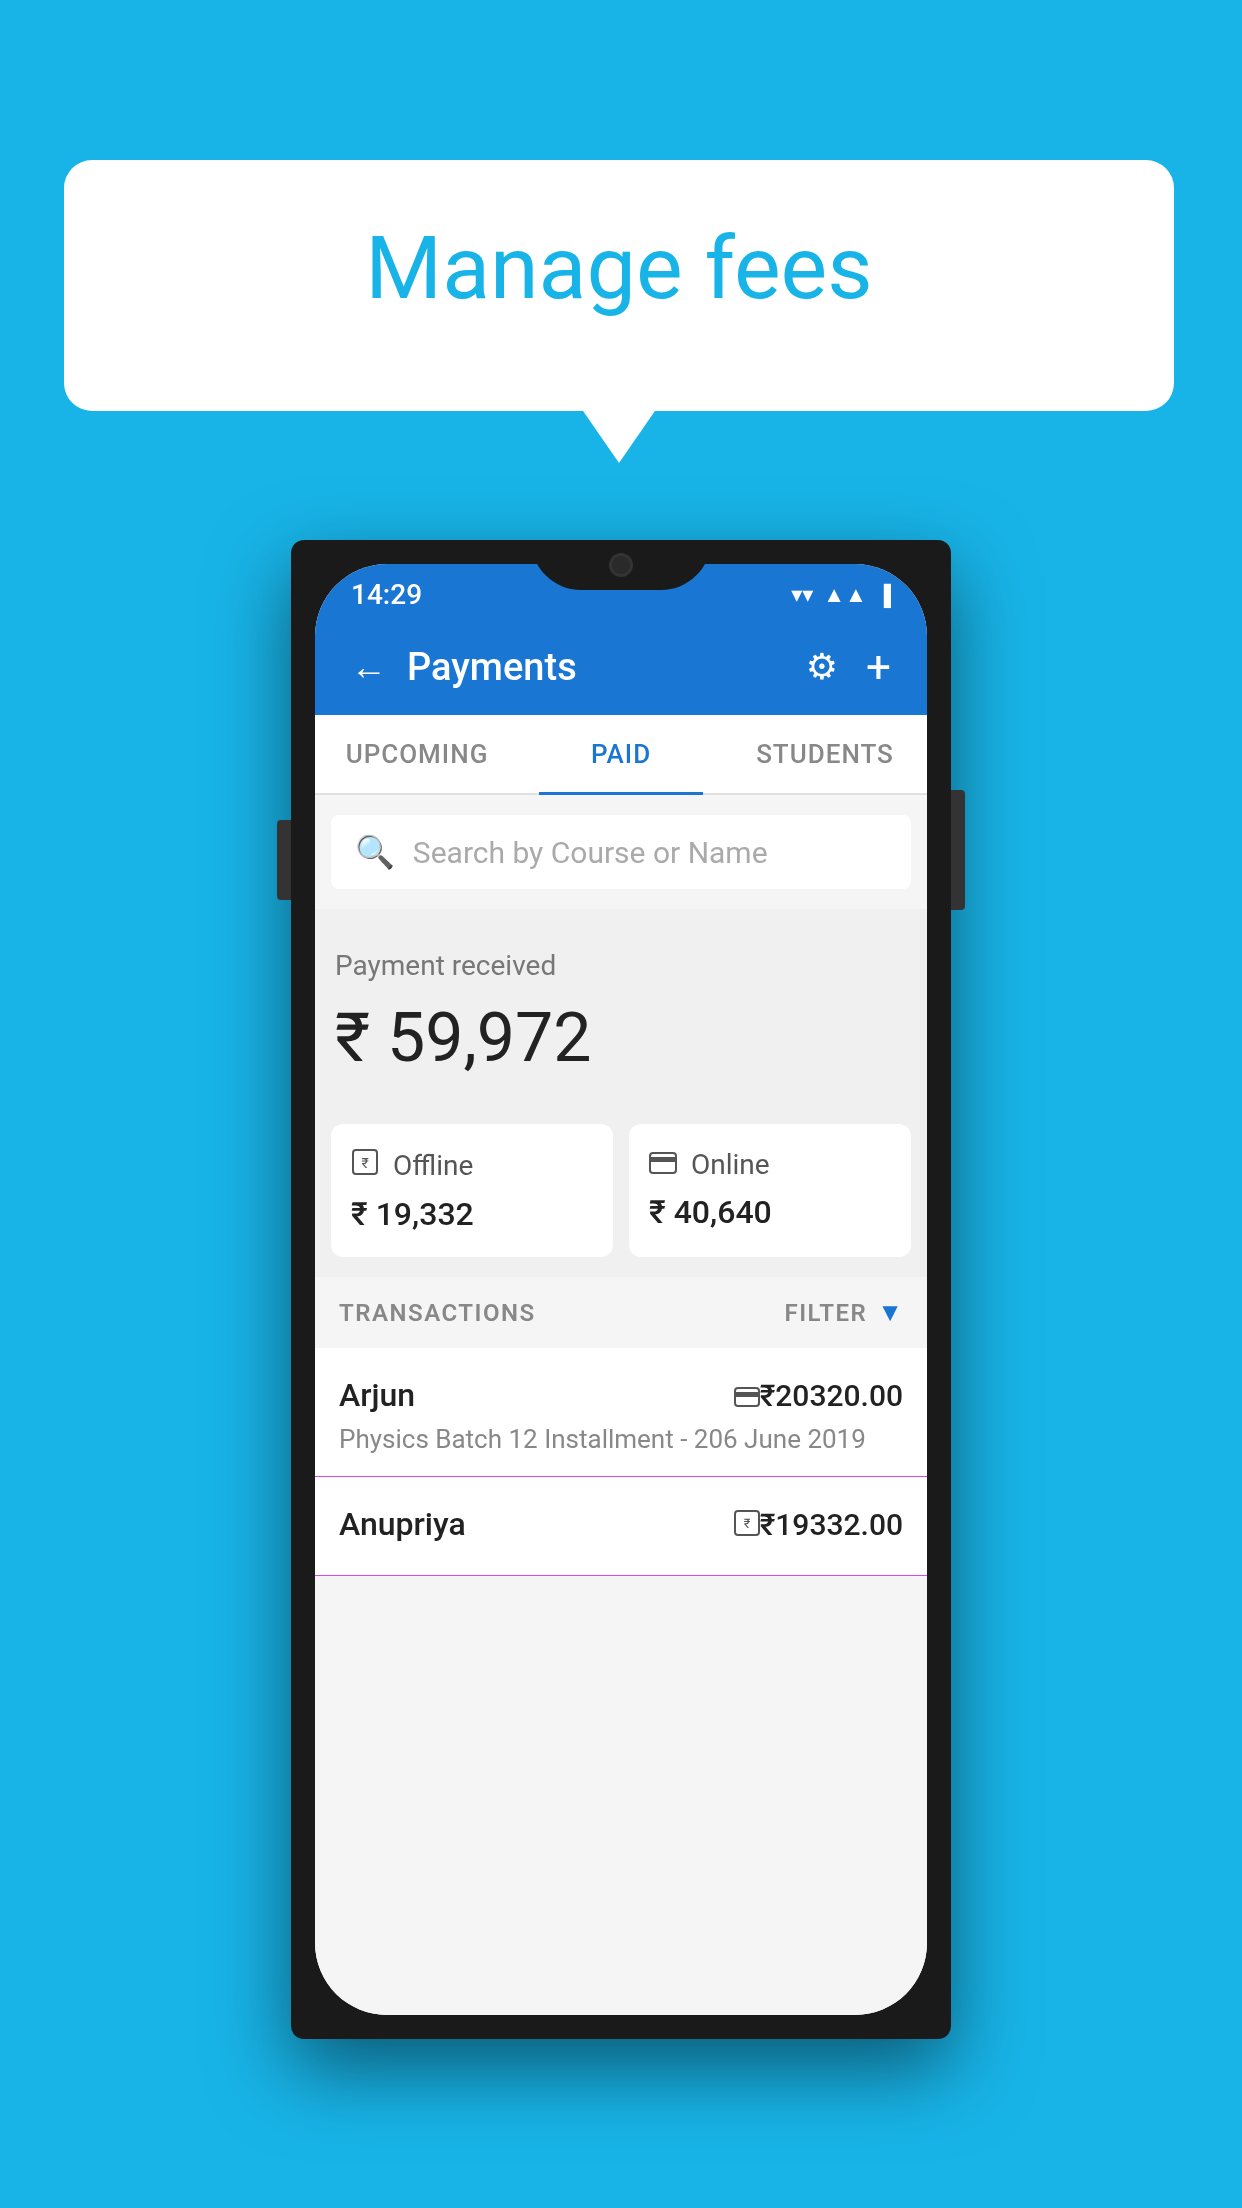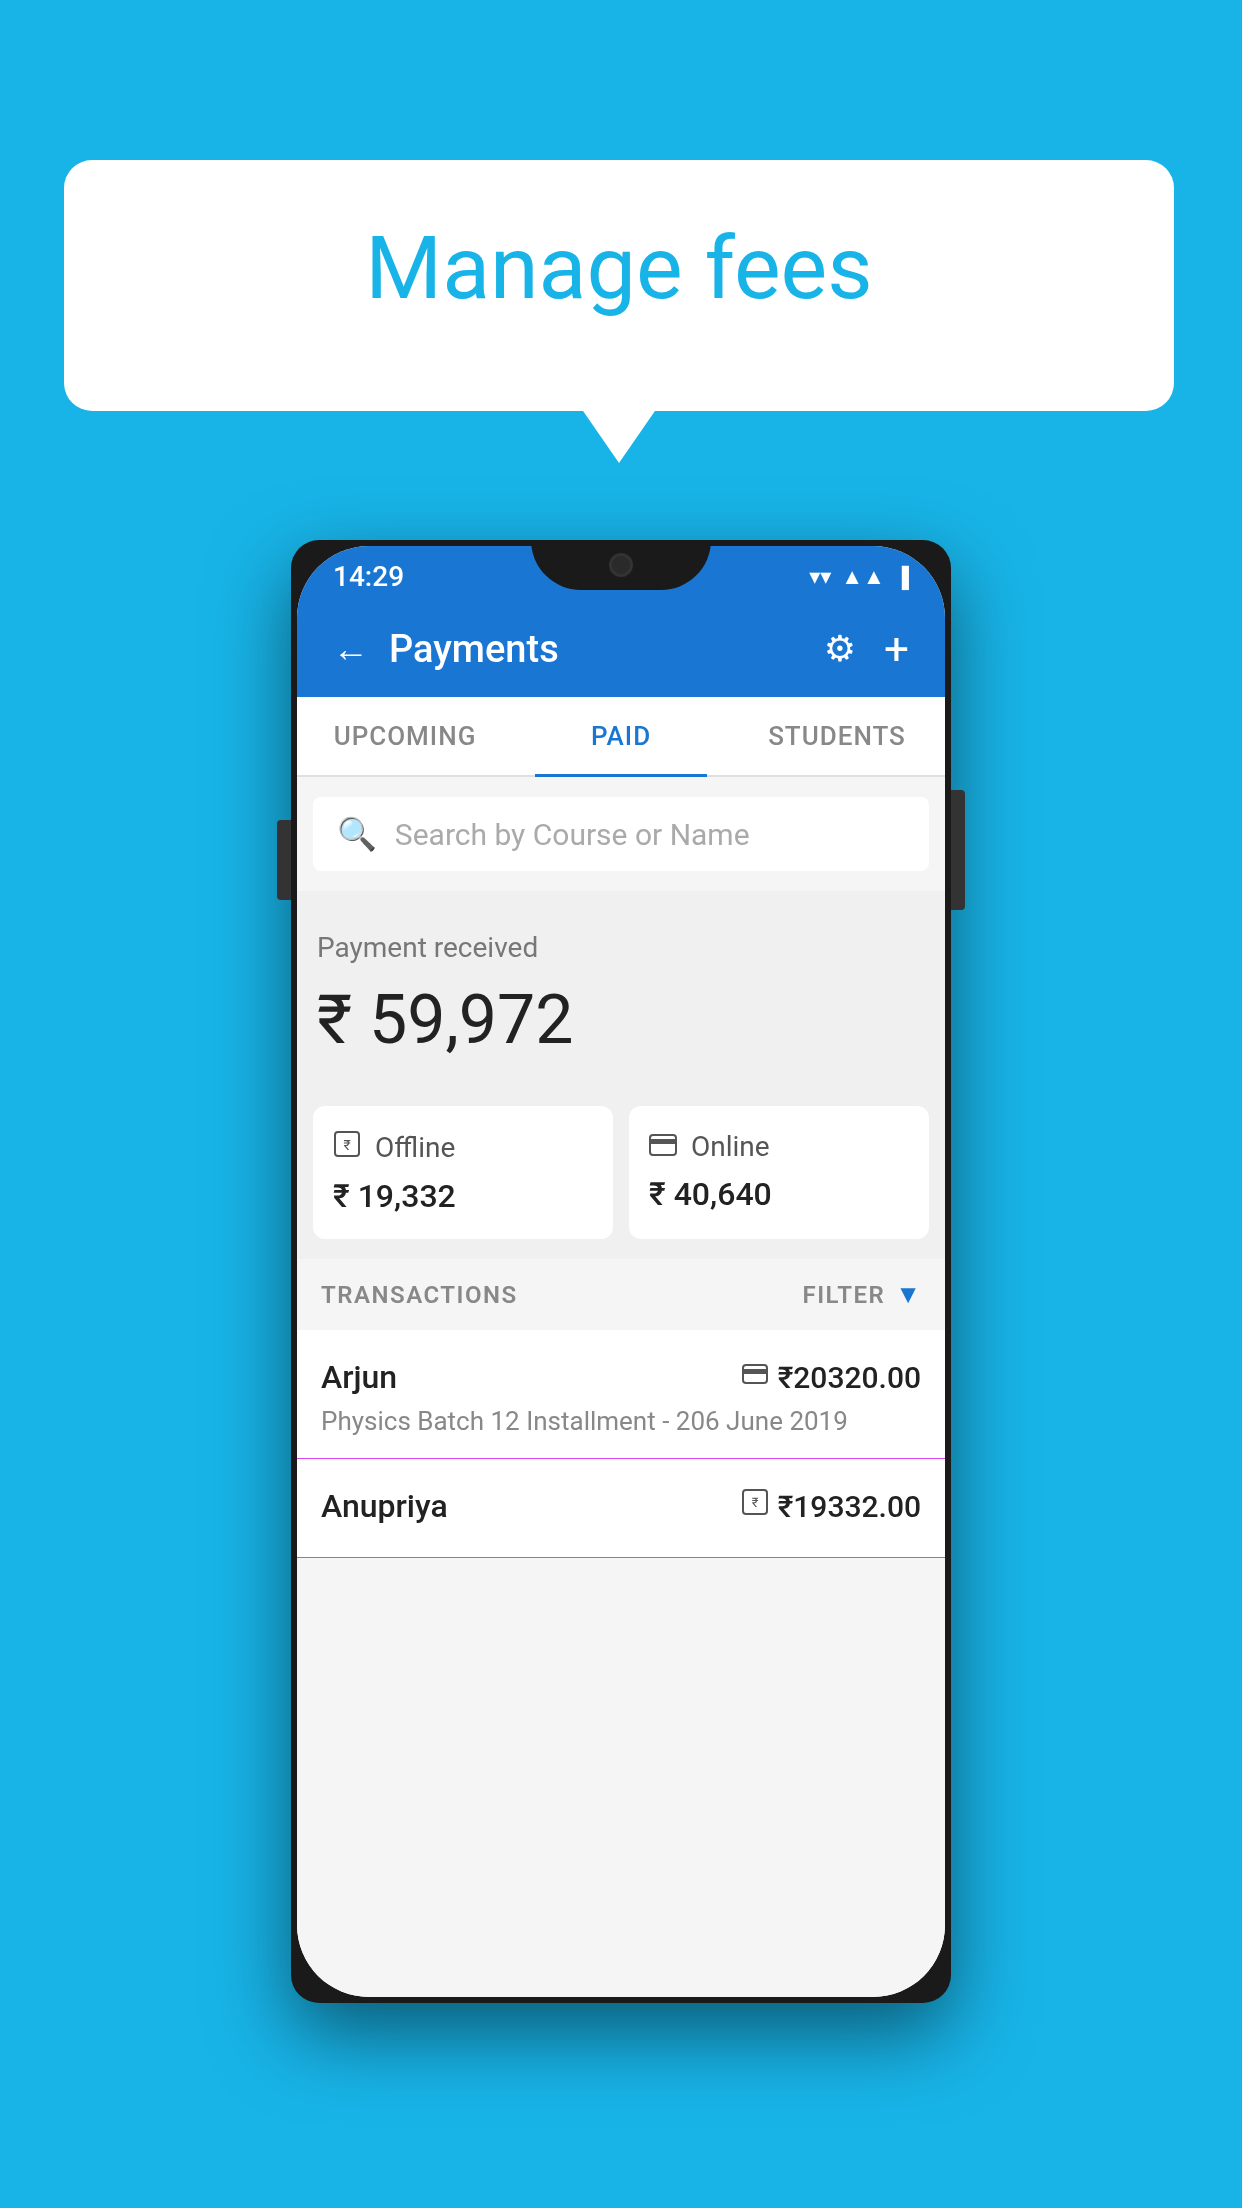--- a/index.html
+++ b/index.html
@@ -64,22 +64,22 @@
     .phone-wrapper {
       position: absolute;
       top: 540px;
       left: 50%;
       transform: translateX(-50%);
       width: 660px;
     }
 
     .phone-outer {
       background: #1a1a1a;
-      border-radius: 28px;
-      padding: 6px;
+      border-radius: 13px;
+      padding: 24px;
       position: relative;
       box-shadow: 0 30px 80px rgba(0,0,0,0.5);
     }
 
     
     .phone-outer::before {
       content: '';
       position: absolute;
       left: -14px;
       top: 280px;
@@ -359,22 +359,21 @@
     }
 
     .transaction-name {
       font-size: 32px;
       font-weight: 500;
       color: #222;
     }
 
     .transaction-amount-wrapper {
       display: flex;
-      align-items: flex-start;
-      gap: 10px;
+      align-items: flex-end;
     }
 
     .transaction-type-icon {
       font-size: 26px;
       color: #555;
     }
 
     .transaction-amount {
       font-size: 30px;
       font-weight: 500;

